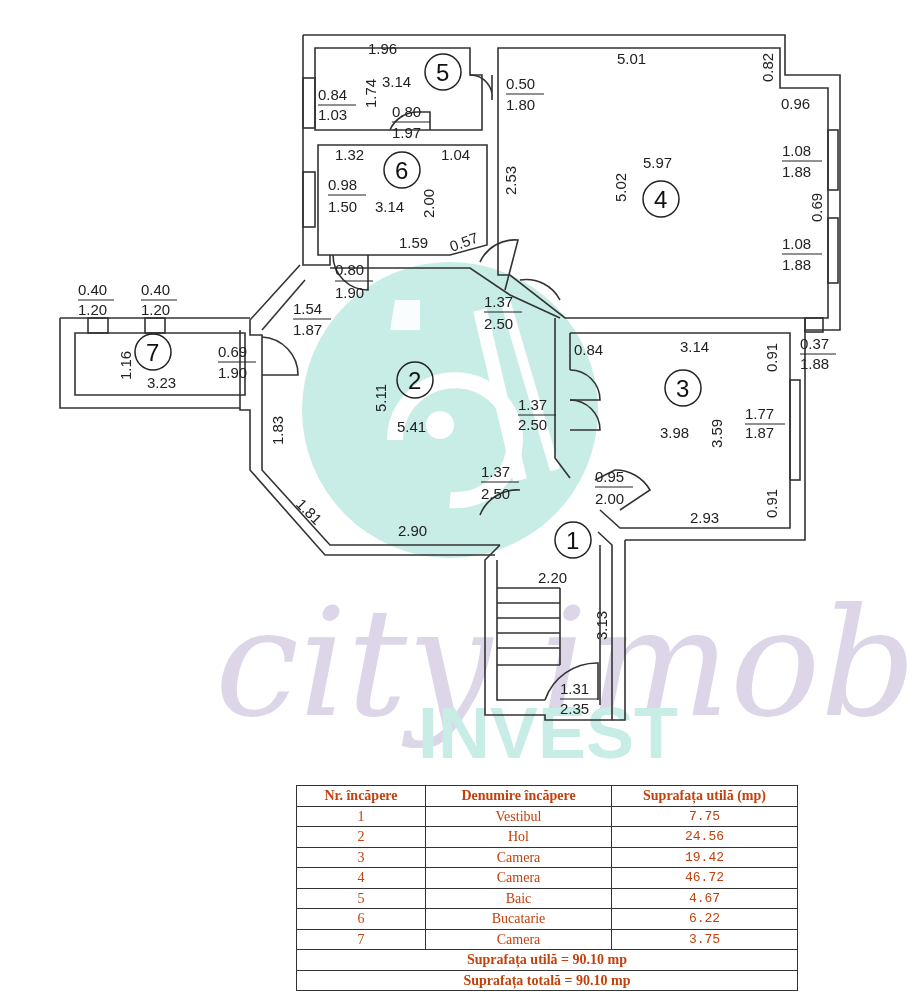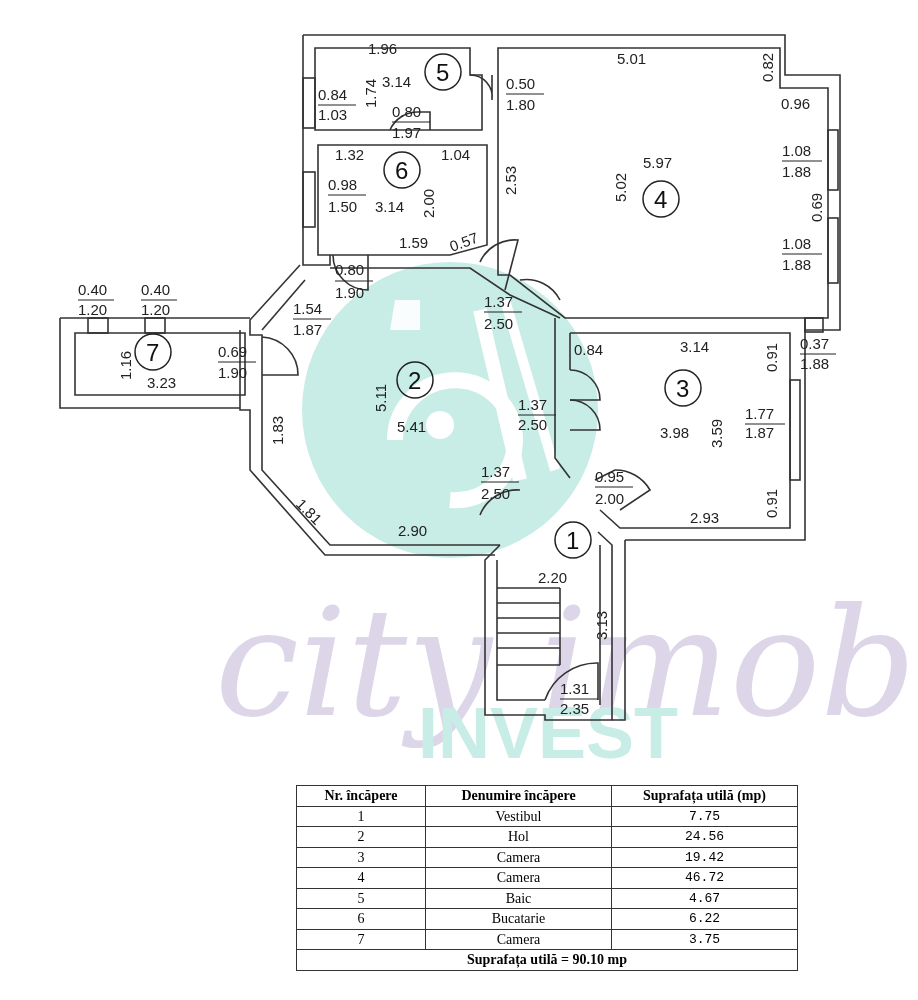--- a/index.html
+++ b/index.html
@@ -2,21 +2,21 @@
 <html><head>
 <meta charset="utf-8">
 <style>
   html, body { margin:0; padding:0; background:#ffffff; }
   body { width:918px; height:1000px; position:relative; overflow:hidden; font-family:"Liberation Sans", sans-serif; }
   #plan { position:absolute; left:0; top:0; width:918px; height:780px; }
   .wm-city { font-family:"DejaVu Serif", serif; font-style:italic; }
   .wm-invest { font-family:"Liberation Sans", sans-serif; font-weight:bold; }
   .dim { font-family:"Liberation Sans", sans-serif; font-size:15px; fill:#222; }
   .num { font-family:"Liberation Sans", sans-serif; font-size:24px; fill:#111; }
-  #area-table { position:absolute; left:296px; top:785px; width:502px; border-collapse:collapse; font-family:"Liberation Serif", serif; font-size:14px; color:#000000; }
+  #area-table { position:absolute; left:296px; top:785px; width:502px; border-collapse:collapse; font-family:"Liberation Serif", serif; font-size:14px; color:#c2410c; }
   #area-table th, #area-table td { border:1px solid #333; text-align:center; padding:0; height:19.5px; line-height:19px; }
   #area-table th { font-weight:bold; font-size:14px; }
   #area-table td.val { font-family:Liberation Mono, monospace; font-size:13px; }
   #area-table td.total { font-weight:bold;margin-top:48px; }
 </style>
 </head>
 <body>
 
 <svg id="plan" viewBox="0 0 918 780" xmlns="http://www.w3.org/2000/svg">
 
@@ -223,14 +223,17 @@
         <td class="val">6.22</td>
       </tr>
     <tr>
         <td>7</td>
         <td>Camera</td>
         <td class="val">3.75</td>
       </tr>
     <tr>
         <td colspan="3" class="total">Suprafața utilă =  90.10 mp</td>
       </tr>
+    <tr>
+        <td colspan="3" class="total">Suprafața totală = 90.10 mp</td>
+      </tr>
   </tbody>
 </table>
 
 </body></html>

